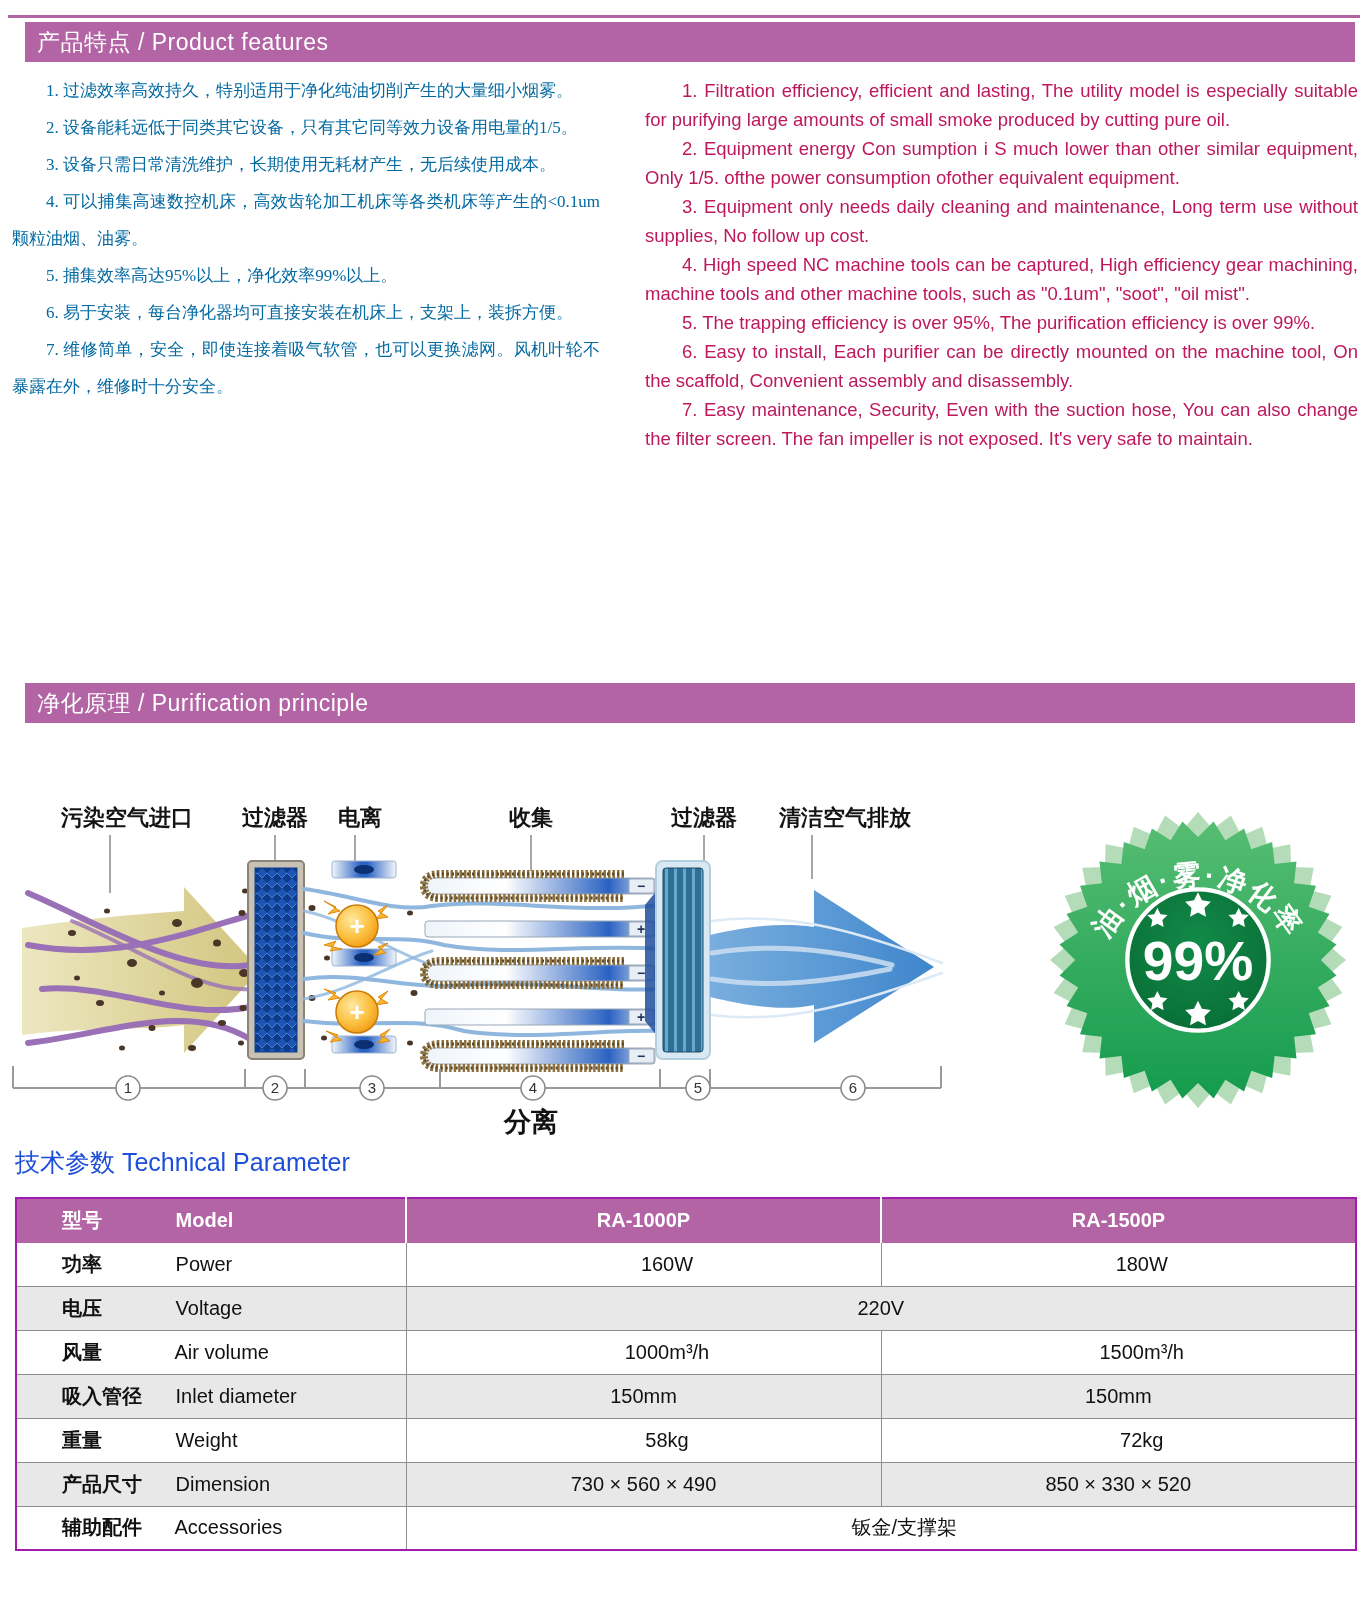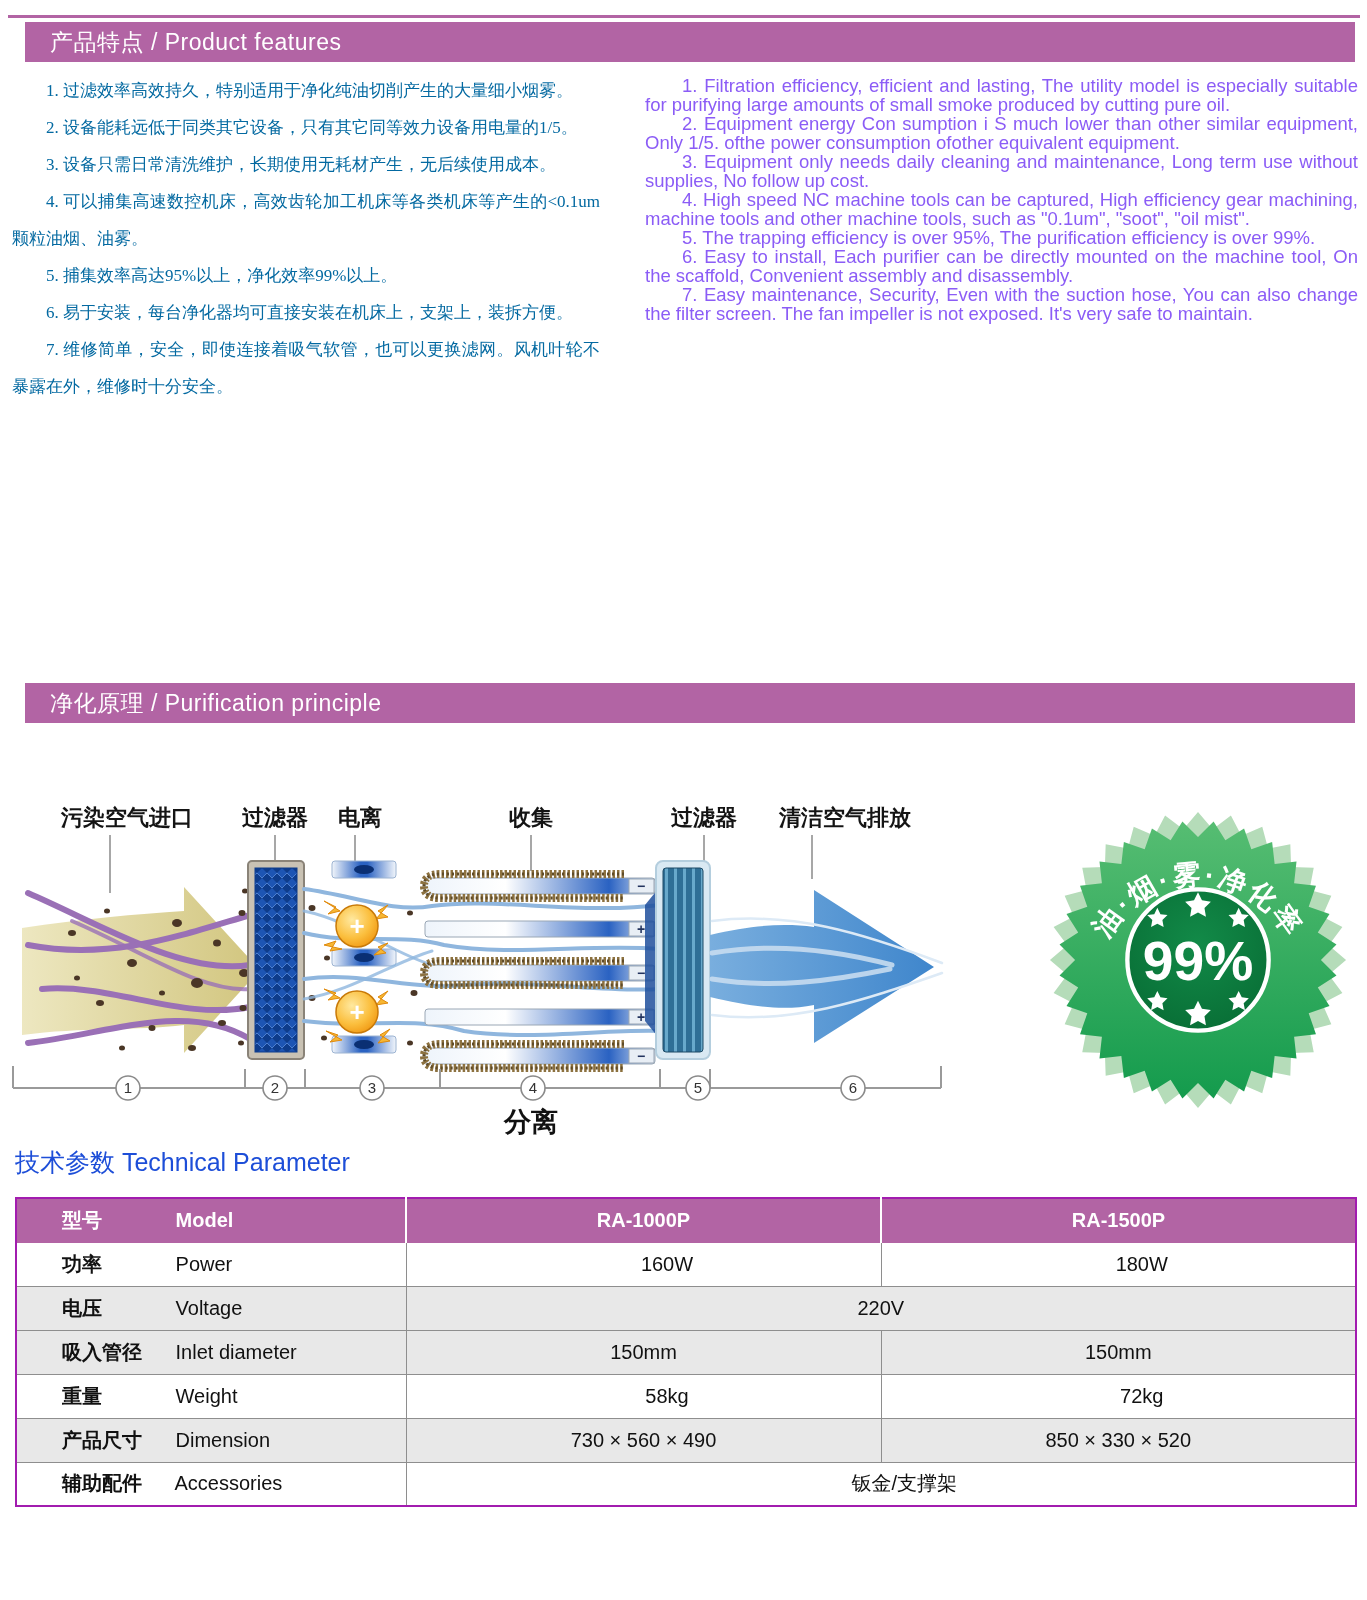--- a/index.html
+++ b/index.html
@@ -1,27 +1,27 @@
 <!DOCTYPE html>
 <html><head>
 <meta charset="utf-8">
 <style>
   html,body{margin:0;padding:0;background:#fff;}
   .page{position:relative;width:1367px;height:1600px;background:#ffffff;
         font-family:"Liberation Sans",sans-serif;color:#111;overflow:hidden;}
   .topline{position:absolute;left:8px;top:15px;width:1352px;height:3px;background:#b264a4;}
   .secbar{position:absolute;left:25px;width:1330px;height:40px;background:#b264a4;
-          display:flex;align-items:center;padding-left:25px;box-sizing:border-box;
+          display:flex;align-items:center;padding-left:12px;box-sizing:border-box;
           color:#fff;font-size:23px;letter-spacing:.5px;}
   .bar1{top:22px;} .bar2{top:683px;}
   .cncol{position:absolute;left:12px;top:72px;width:588px;font-size:17px;line-height:37px;
          text-align:justify;color:#0369a1;font-family:Liberation Serif, serif;}
   .cncol p{margin:0;text-indent:2em;}
-  .encol{position:absolute;left:645px;top:76px;width:713px;font-size:18.5px;line-height:19px;
-         text-align:justify;color:#8b5cf6;}
+  .encol{position:absolute;left:645px;top:76px;width:713px;font-size:18.5px;line-height:29px;
+         text-align:justify;color:#be185d;}
   .encol p{margin:0;text-indent:2em;}
   .diagram{position:absolute;left:12px;top:793px;width:945px;height:355px;}
   .badge{position:absolute;left:1048px;top:810px;width:300px;height:300px;}
   .tech-title{position:absolute;left:15px;top:1146px;font-size:25px;color:#1d4ed8;}
   .ptable{position:absolute;left:15px;top:1197px;width:1340px;border-collapse:collapse;
           font-size:20px;table-layout:fixed;}
   .ptable col.c1{width:390px;} .ptable col.c2{width:475px;} .ptable col.c3{width:475px;}
   .ptable td,.ptable th{height:44px;padding:0;border:1px solid #8e8e8e;box-sizing:border-box;}
   .ptable{border:2px solid #a21caf;}
   .ptable .hrow th{background:#b264a4;color:#fff;font-weight:bold;border:1px solid #b264a4;}
@@ -338,20 +338,28 @@
       <td class="valcell">160W</td>
       <td class="valcell">180W</td>
     </tr>
     <tr class="rowg">
       <td class="labelcell">
         <span class="cn">电压</span>
         <span>Voltage</span>
       </td>
       <td class="valcell" colspan="2">220V</td>
     </tr>
+    <tr class="roww">
+      <td class="labelcell">
+        <span class="cn">风量</span>
+        <span>Air volume</span>
+      </td>
+      <td class="valcell">1000m³/h</td>
+      <td class="valcell">1500m³/h</td>
+    </tr>
     <tr class="rowg">
       <td class="labelcell">
         <span class="cn">吸入管径</span>
         <span>Inlet diameter</span>
       </td>
       <td class="valcell">150mm</td>
       <td class="valcell">150mm</td>
     </tr>
     <tr class="roww">
       <td class="labelcell">

